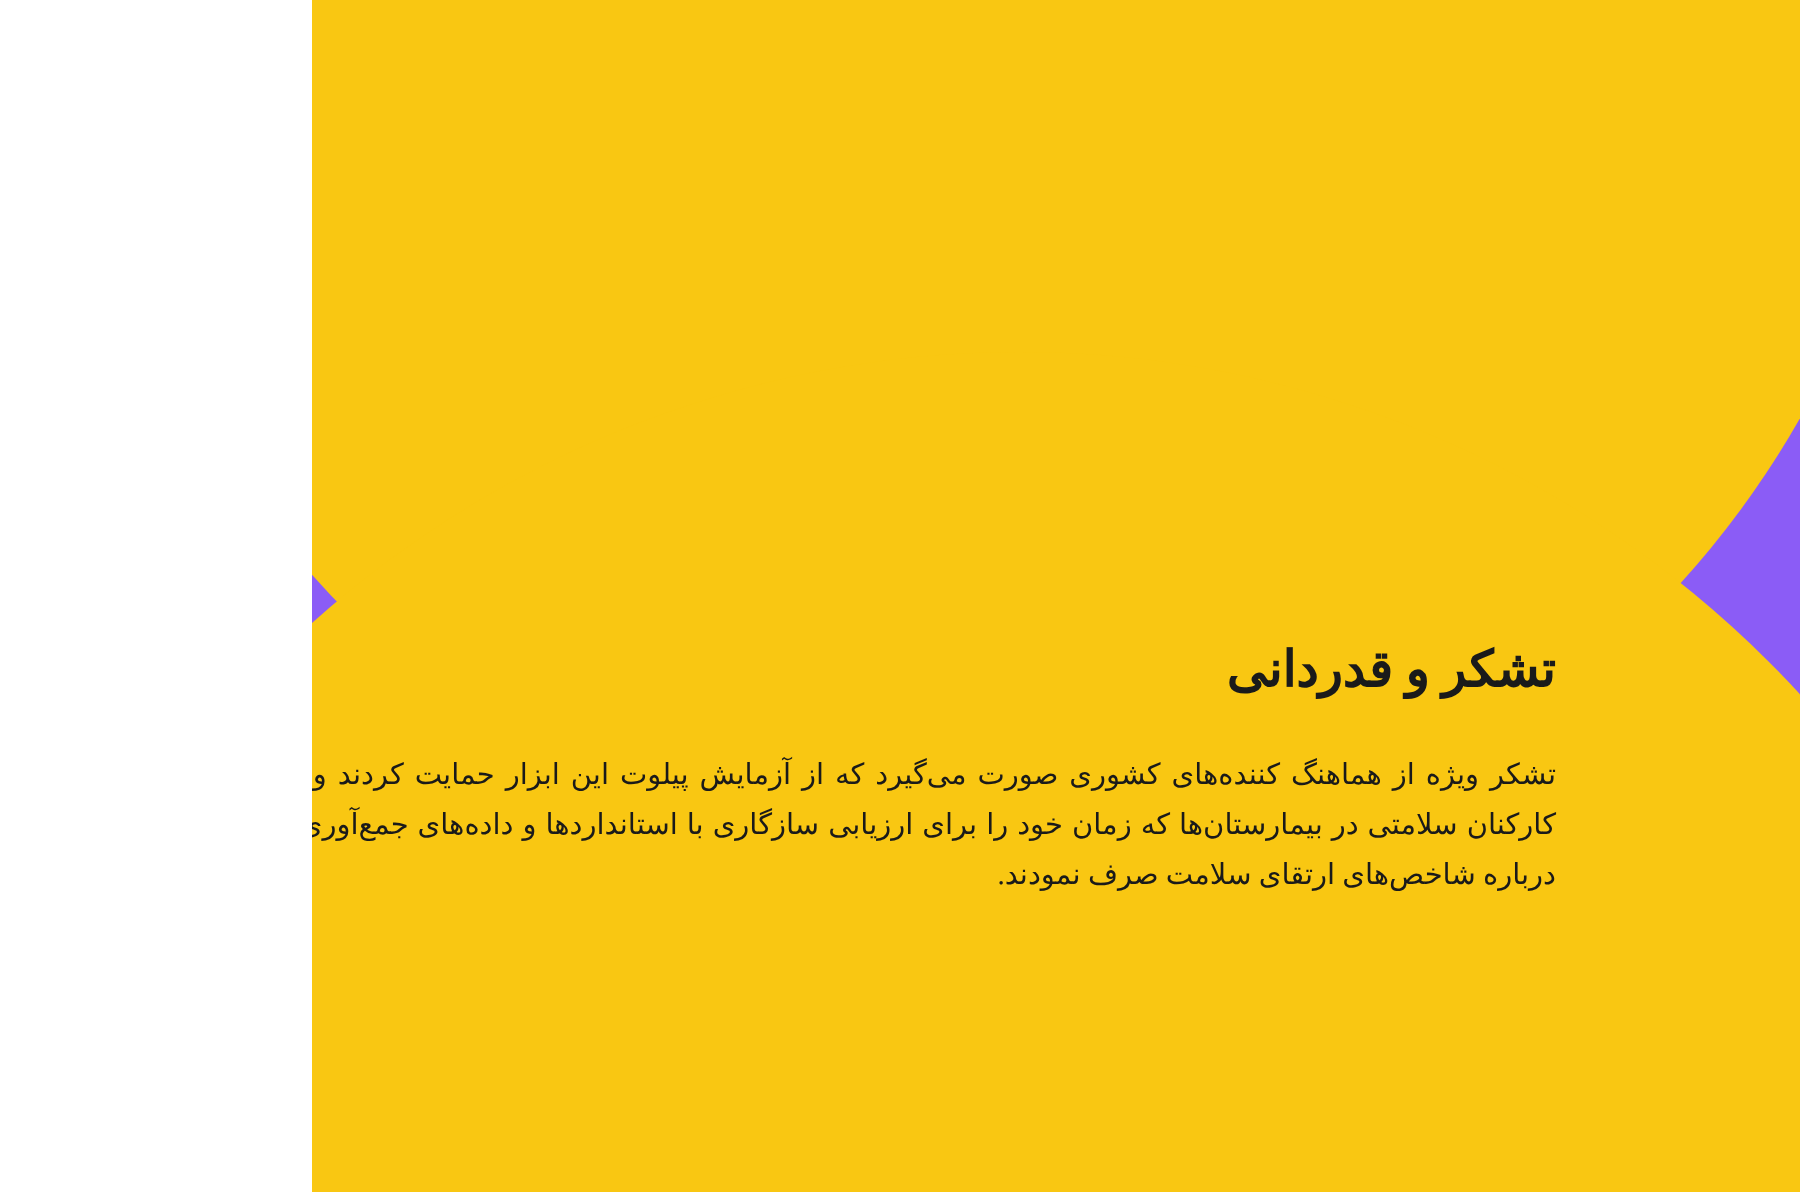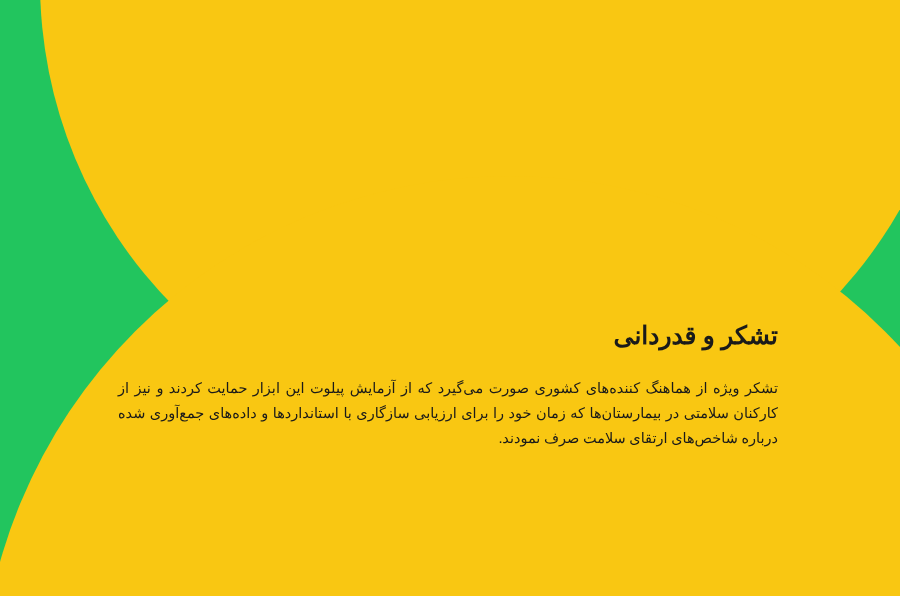--- a/index.html
+++ b/index.html
@@ -8,23 +8,23 @@
   }
   body {
     width: 900px;
     height: 596px;
     overflow: hidden;
     background: #ffffff;
     font-family: "Liberation Serif", serif;
   }
   .page {
     position: relative;
-    width: 900px;
+    width: 744px;
     height: 596px;
-    background: #22c55e;
+    background: #8b5cf6;
     overflow: hidden;
   }
   
   .deco-circle-top {
     position: absolute;
     top: -478px;
     right: -60px;
     width: 920px;
     height: 920px;
     border-radius: 50%;

